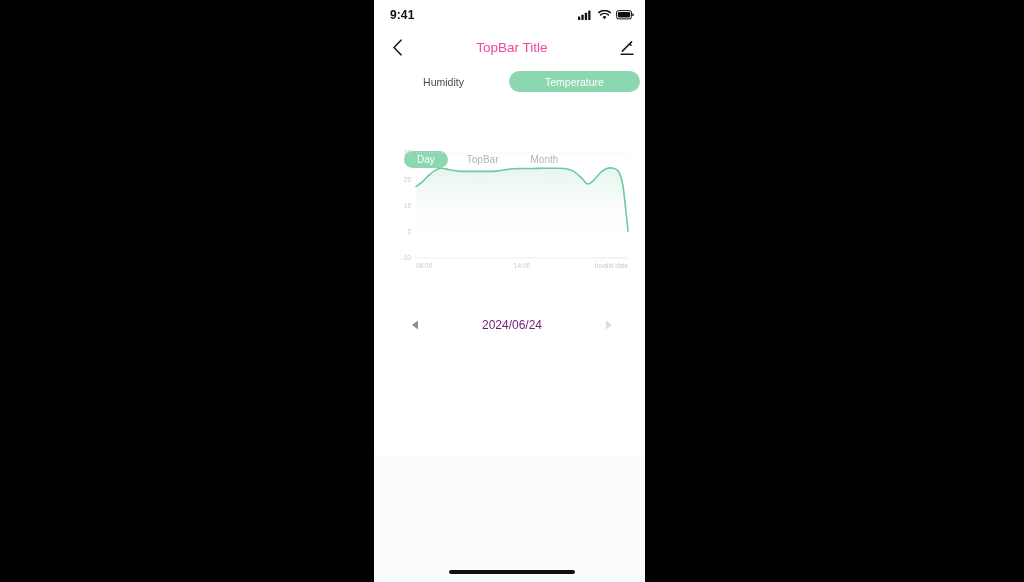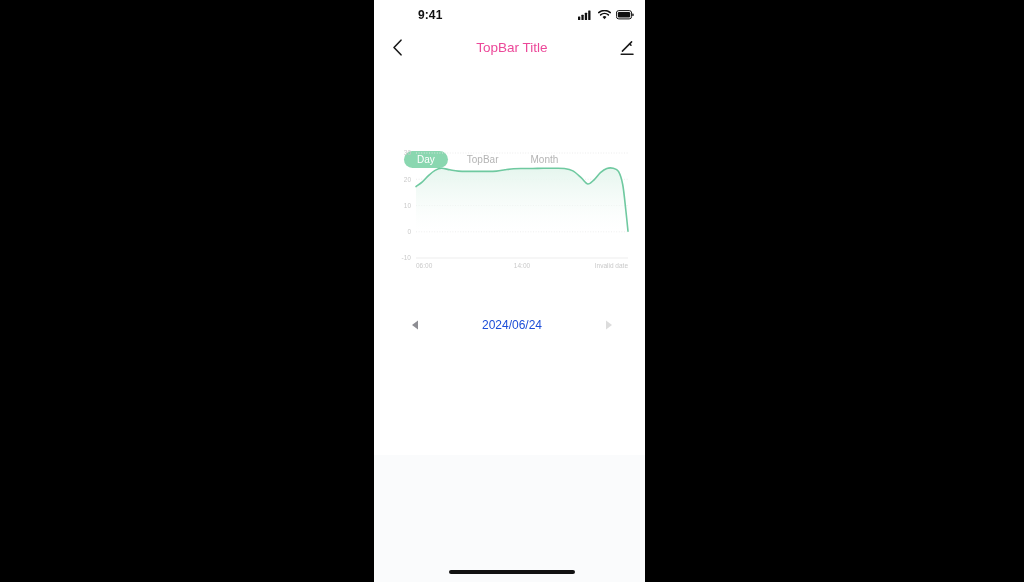--- a/index.html
+++ b/index.html
@@ -26,21 +26,20 @@
   
   .statusbar {
     position:absolute; left:0; top:0; width:276px; height:30px;
     background:#ffffff;
     display:flex; align-items:center; justify-content:space-between;
     padding:0 16px;
   }
   .status-time {
     font-size:12px; font-weight:bold; color:#111;
     letter-spacing:0.1px;
-    margin-left:28px;
   }
   .status-icons { display:flex; align-items:center; gap:5px; }
 
   
   .navbar {
     position:absolute; left:0; top:30px; width:276px; height:35px;
     background:#ffffff;
     display:flex; align-items:center; justify-content:space-between;
     padding:0 12px;
   }
@@ -104,21 +103,21 @@
   
   .datenav {
     position:absolute; left:0; top:245px; width:276px; height:30px;
     display:flex; align-items:center; justify-content:center;
     gap:60px;
   }
   .date-arrow {
     width:14px; height:14px; display:flex;
     align-items:center; justify-content:center; cursor:pointer;
   }
-  .date-label { font-size:12px; color:#1d4ed8; }
+  .date-label { font-size:12px; color:#701a75; }
 
   
   .home-ind {
     position:absolute; left:50%; top:570px;
     transform:translateX(-50%);
     width:126px; height:4px; border-radius:3px;
     background:#111;
   }
 </style>
 </head>
@@ -162,20 +161,28 @@
         <svg width="16" height="16" viewBox="0 0 16 16">
           <path d="M12.6 1.9 L3.4 11.1" stroke="#1a1a1a" stroke-width="1.5" fill="none" stroke-linecap="round"></path>
           <path d="M10.6 3.9 L12.0 5.3" stroke="#1a1a1a" stroke-width="1.5" fill="none" stroke-linecap="round"></path>
           <path d="M2.2 14.2 L14.0 14.2" stroke="#1a1a1a" stroke-width="1.5" fill="none" stroke-linecap="round"></path>
         </svg>
       </div>
     </div>
 
     <div class="card">
 
+      <div class="topseg">
+        <div class="topseg-item topseg-left">
+          <span>Humidity</span>
+        </div>
+        <div class="topseg-item active">
+          <span>Temperature</span>
+        </div>
+      </div>
 
       <div class="rangeseg">
         <div class="range-item active">
           <span>Day</span>
         </div>
         <div class="range-item">
           <span>TopBar</span>
         </div>
         <div class="range-item">
           <span>Month</span>

